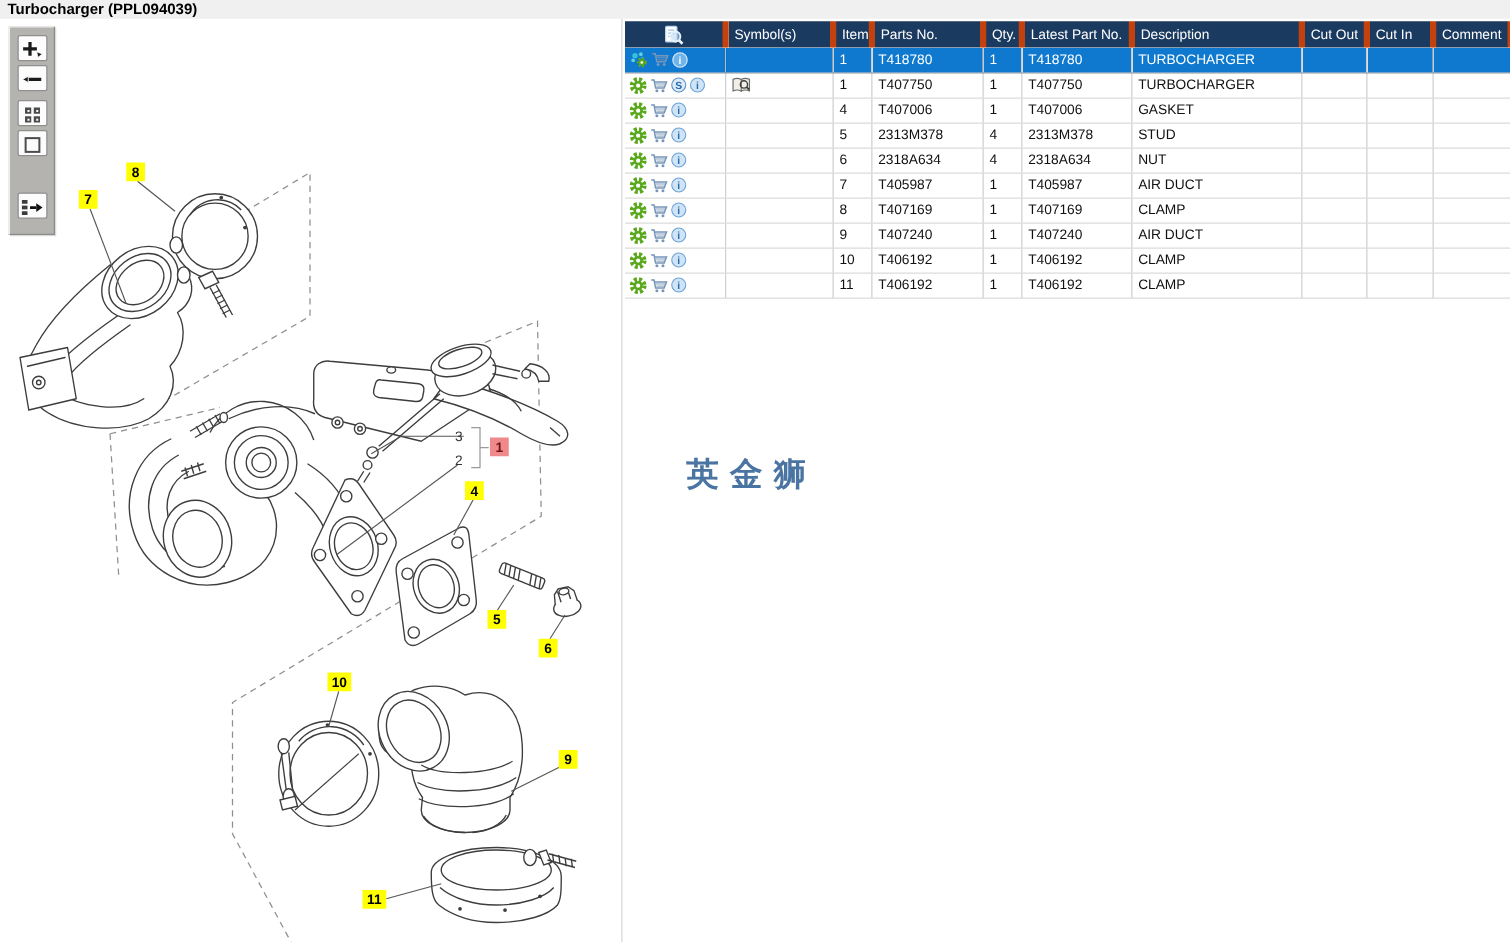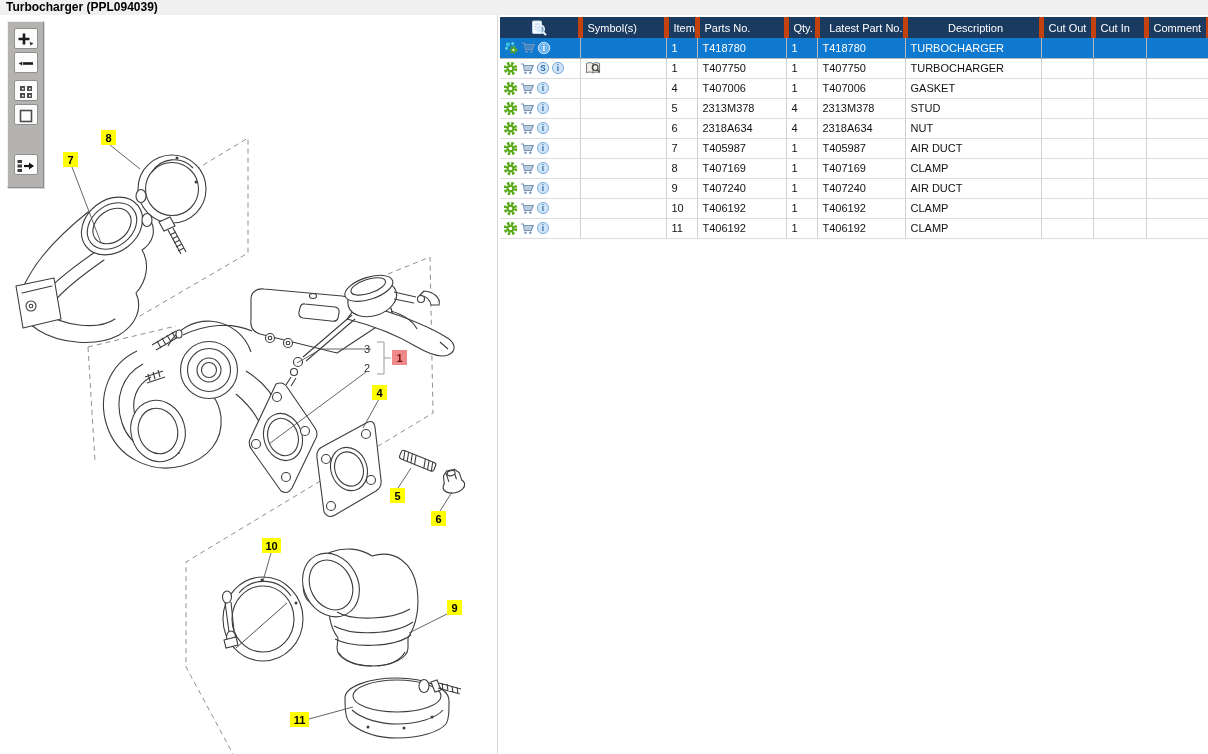--- a/index.html
+++ b/index.html
@@ -292,22 +292,22 @@
             <th class="actions" style="width: 80px;"><span class="icon"><svg width="20" height="16" viewBox="0 0 20 16">
                   <rect x="4.5" y="1" width="9" height="12.5" rx="1" fill="#fff" stroke="#b8d4ee"></rect>
                   <path d="M6.5,4 H11.5 M6.5,6.5 H11.5 M6.5,9 H9.5" stroke="#9cc2e6" stroke-width="1" fill="none"></path>
                   <circle cx="12.3" cy="9.2" r="4" fill="rgba(185,218,245,.6)" stroke="#e9f3fc" stroke-width="1.5"></circle>
                   <path d="M15.1,12.2 L18,15" stroke="#e9f3fc" stroke-width="2.2"></path>
                 </svg></span></th>
             <th style="width: 86px;">Symbol(s)</th>
             <th style="width: 31px;">Item</th>
             <th style="width: 89px;">Parts No.</th>
             <th style="width: 31px; margin-left: 33px;">Qty.</th>
-            <th style="width: 88px; text-align: right;">Latest Part No.</th>
-            <th style="width: 136px; text-align: center;">Description</th>
+            <th style="width: 88px;">Latest Part No.</th>
+            <th style="width: 136px;">Description</th>
             <th style="width: 52px;">Cut Out</th>
             <th style="width: 53px; margin-top: 32px;">Cut In</th>
             <th style="width: 62px; margin-left: 16px;">Comment</th>
           </tr>
         </thead>
       <tbody>
           <tr class="selected">
             <td class="actions"><span class="icon"><svg width="16" height="15" viewBox="0 0 16 16">
                   <circle cx="4.8" cy="4.8" r="2.3" fill="#35c2d8"></circle>
                   <circle cx="9.8" cy="3.6" r="1.6" fill="#5fd2e2"></circle>
@@ -556,13 +556,14 @@
             <td>T406192</td>
             <td>CLAMP</td>
             <td></td>
             <td></td>
             <td></td>
           </tr>
         </tbody>
     </table>
   </div>
 
+  <div class="watermark">英金狮</div>
 </div>
 
 </body></html>

